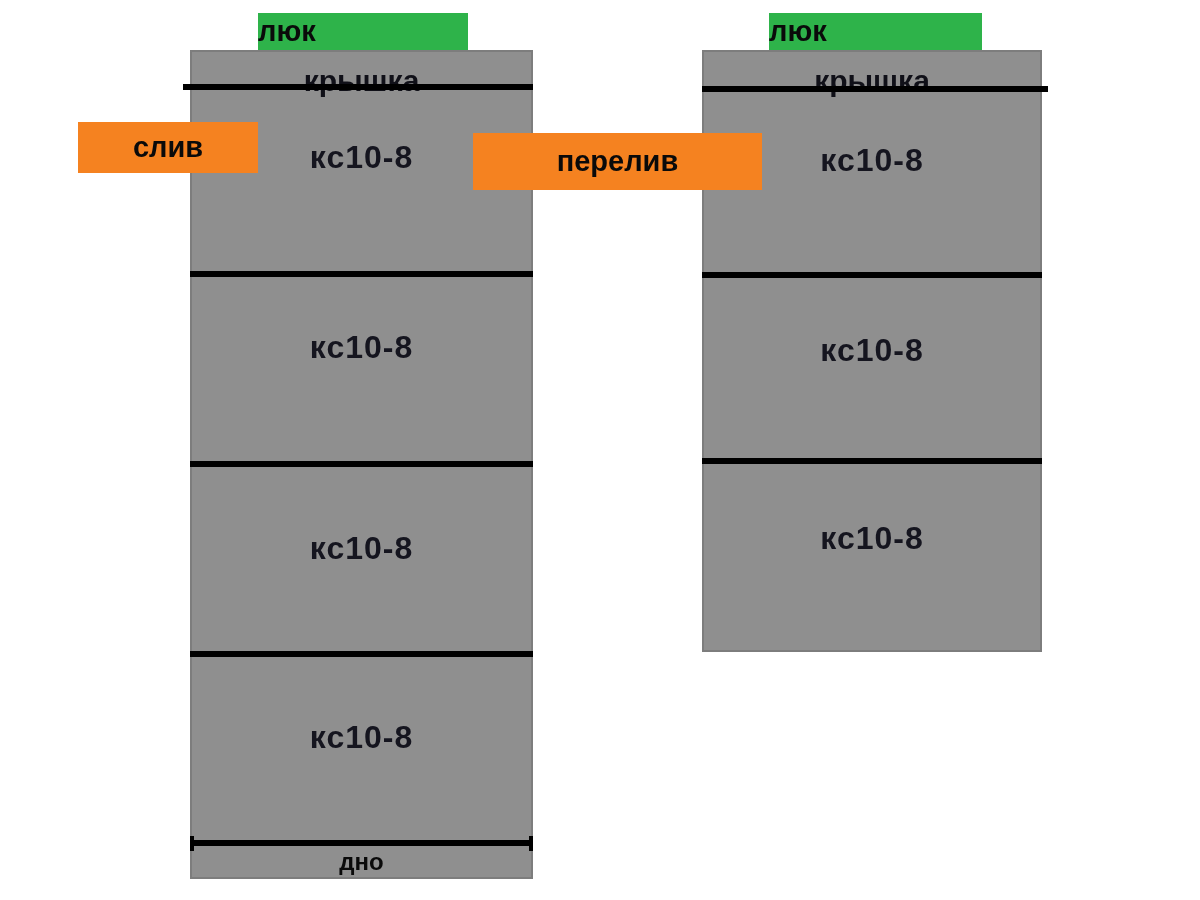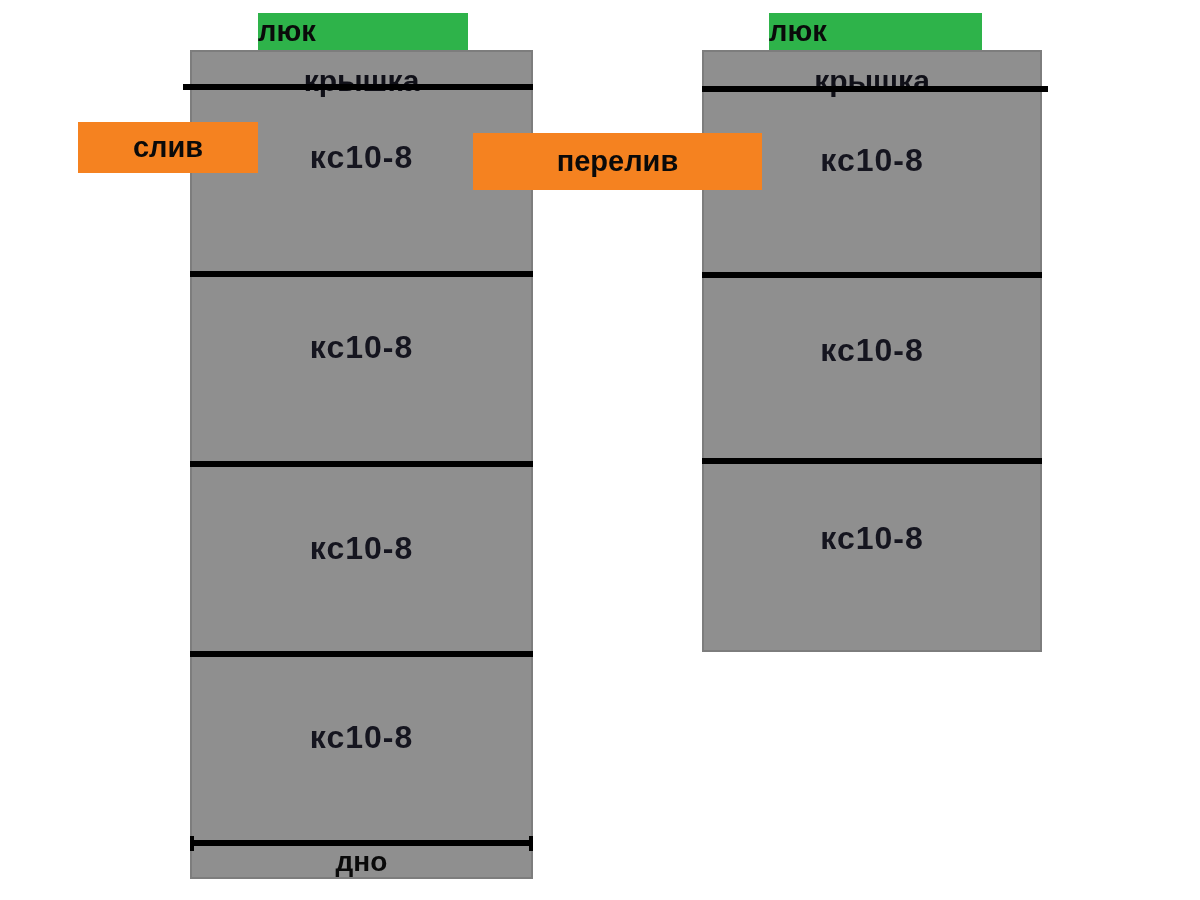--- a/index.html
+++ b/index.html
@@ -78,21 +78,21 @@
   .tank-left  .ring-3 { top: 665px; }
   .tank-right .ring-0 { top: 88px; }
   .tank-right .ring-1 { top: 278px; }
   .tank-right .ring-2 { top: 466px; }
 
   .bottom-label {
     position: absolute;
     top: 796px; left: 0; width: 100%;
     height: 44px; line-height: 32px;
     text-align: center;
-    font-weight: bold; font-size: 28px;
+    font-weight: bold; font-size: 24px;
     color: #0a0a0a;
   }
 
   .tag {
     position: absolute;
     background: var(--orange, #f58220);
     color: #0a0a0a;
     font-weight: bold;
     font-size: 29px;
     text-align: center;

